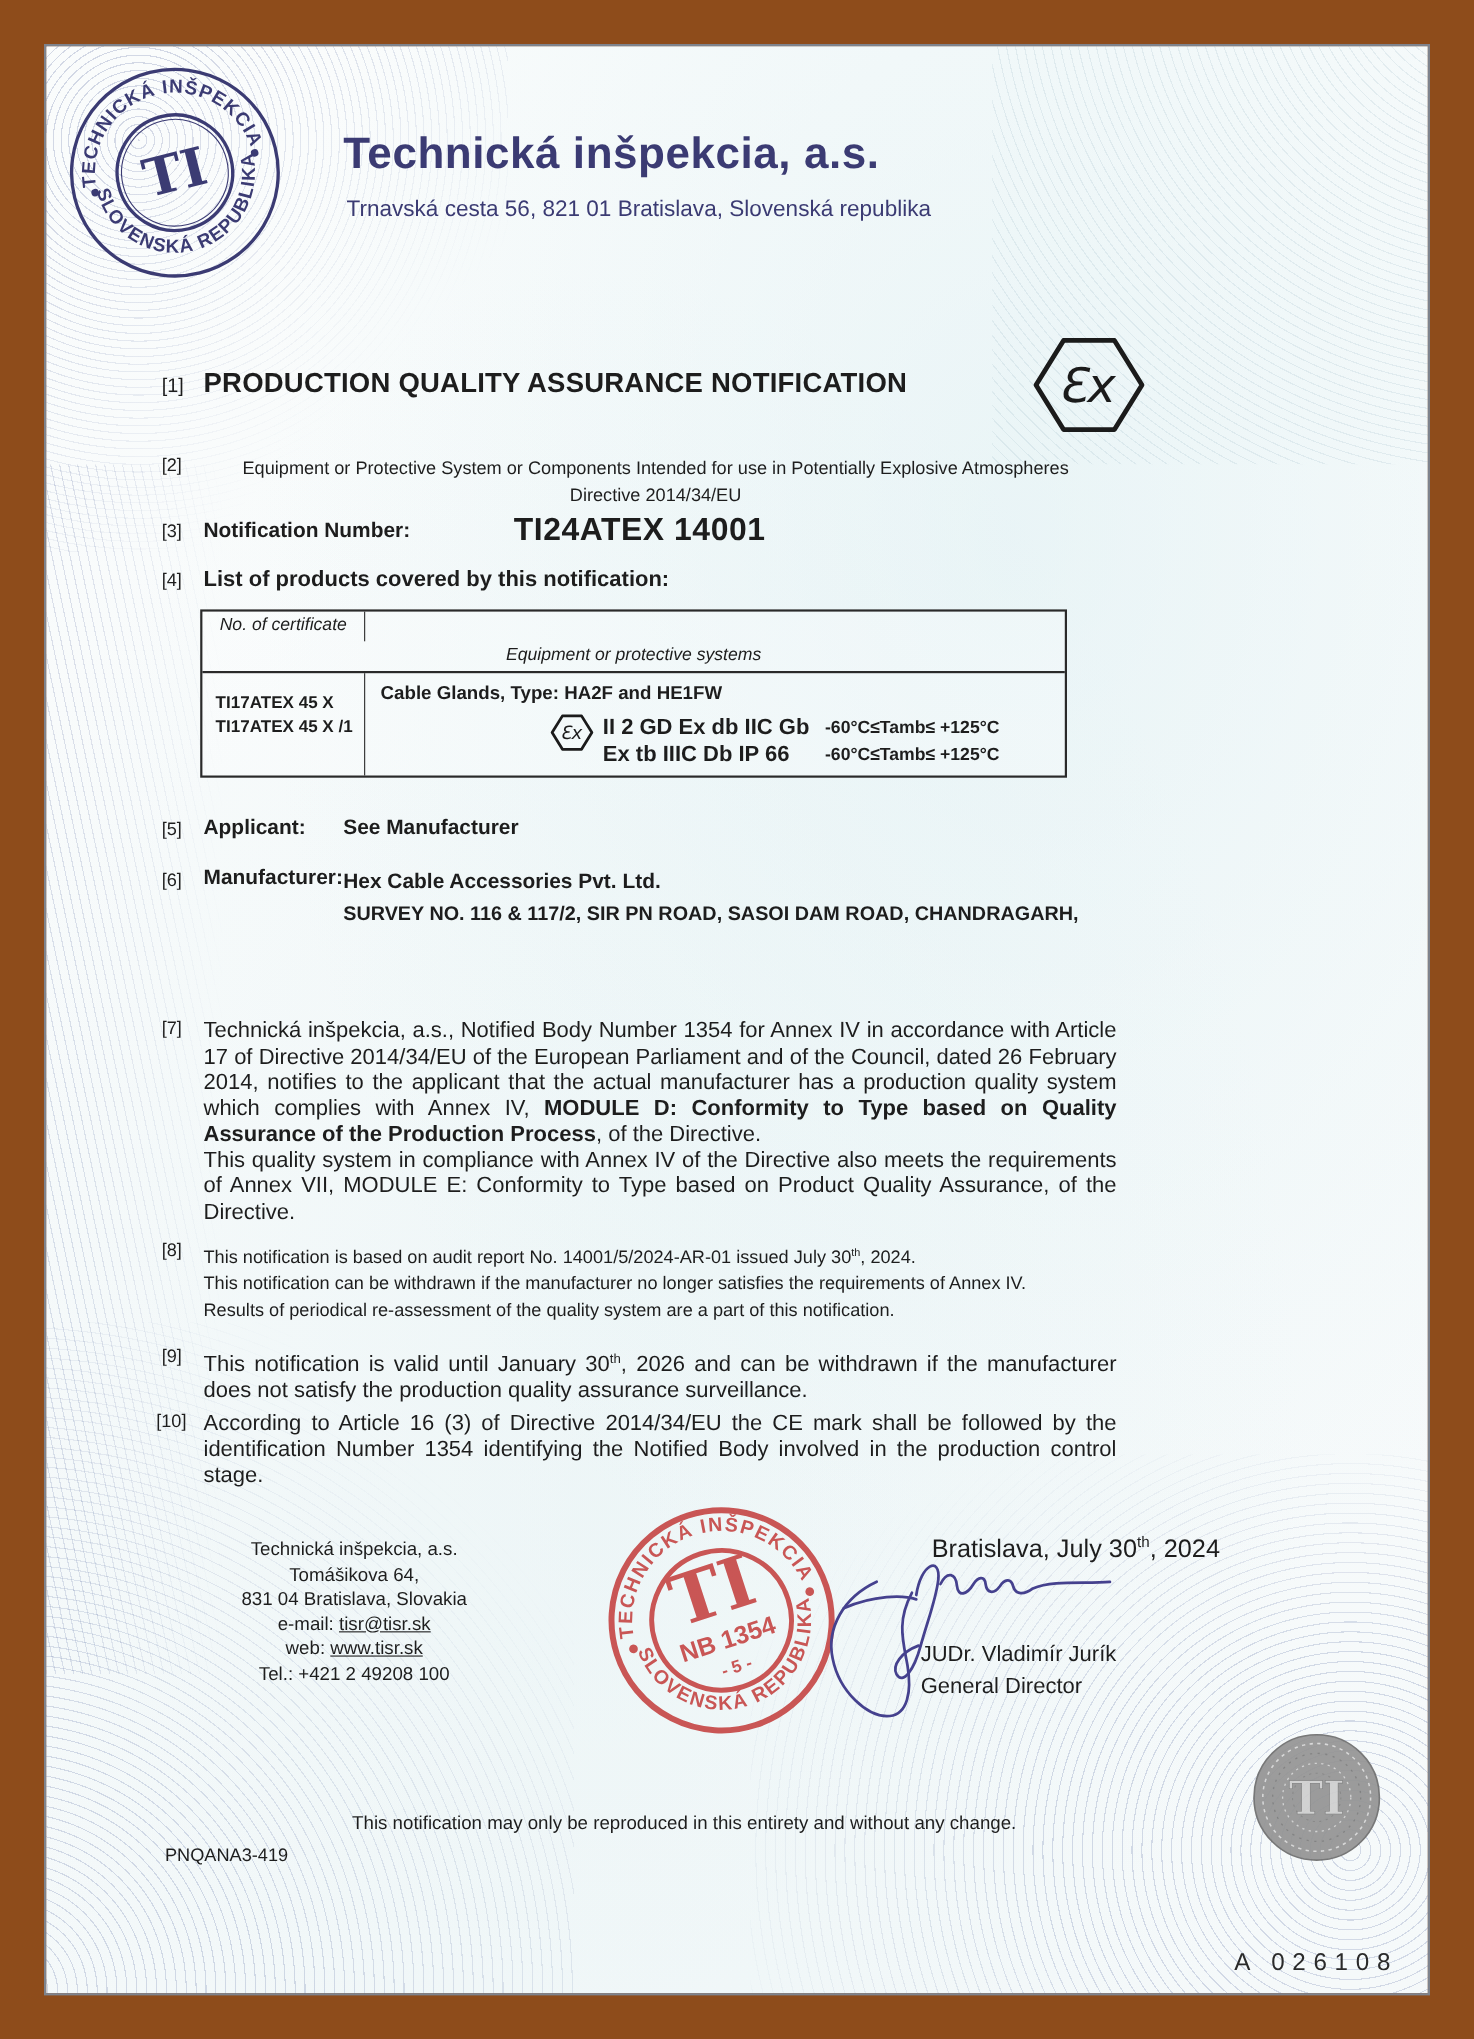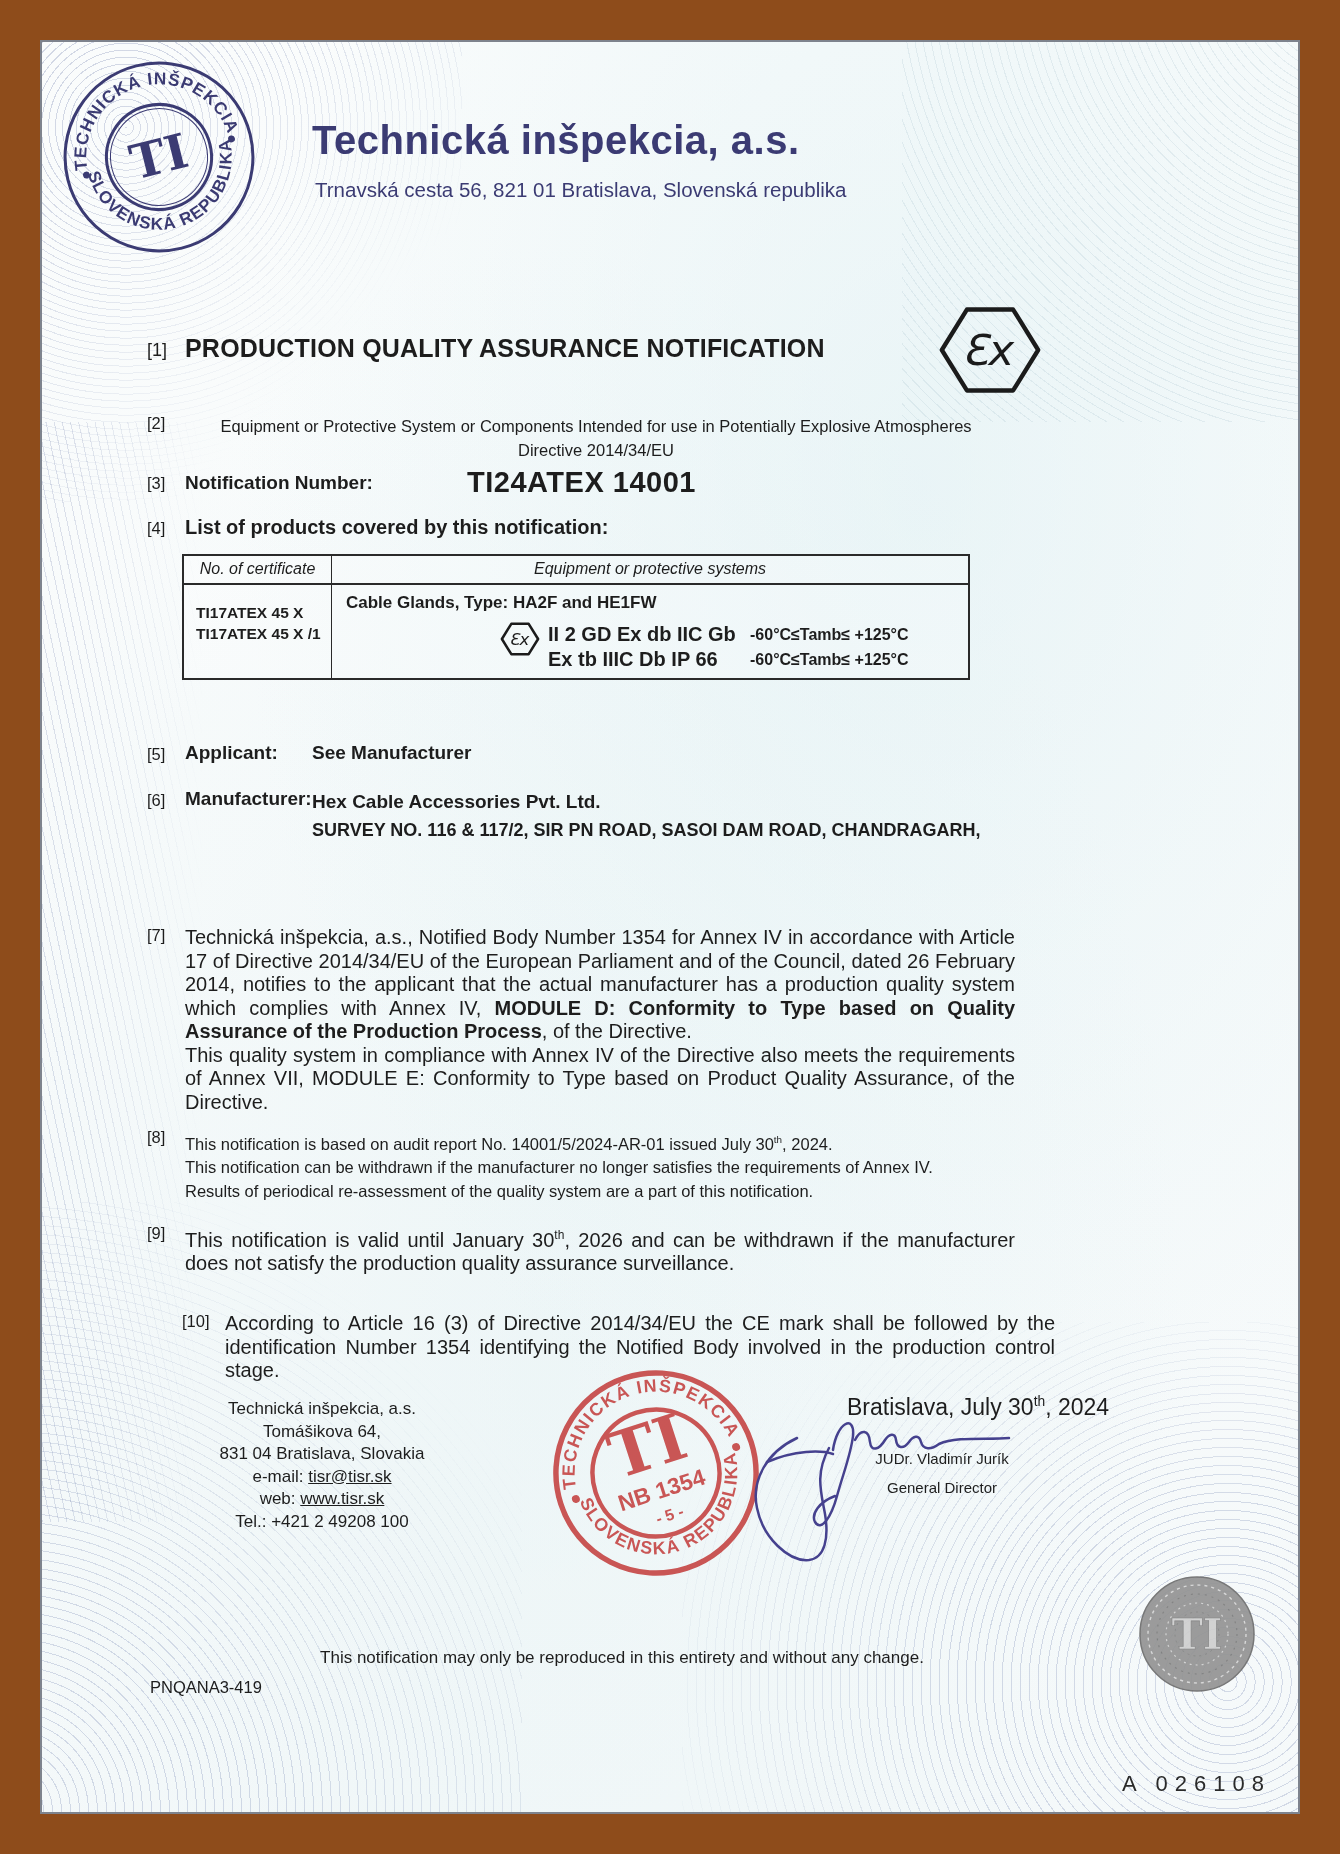--- a/index.html
+++ b/index.html
@@ -53,21 +53,21 @@
   .sec .num{width:38px;flex:none;font-size:16.5px;padding-top:3px;}
   .s1 .title{font-size:25px;font-weight:bold;letter-spacing:.2px;}
   .s1 .num{font-size:18px;padding-top:6px;}
   .exbig{left:895px;top:262px;}
   .s2 .content{width:822px;text-align:center;font-size:16.5px;line-height:24px;}
   .s3 .label{width:282px;font-size:19px;font-weight:bold;padding-top:6px;}
   .s3 .value{font-size:29px;font-weight:bold;letter-spacing:.5px;}
   .s4 .label{font-size:20px;font-weight:bold;text-align:center;}
 
   .tbl{left:140px;top:512px;width:788px;border:2px solid #2a2a2a;box-sizing:border-box;background:rgba(255,255,255,.25);}
-  .tbl .hrow{display:flex;border-bottom:2.5px solid #2a2a2a;}
+  .tbl .hrow{display:flex;border-bottom:2.5px solid #2a2a2a;flex-direction:column;}
   .tbl .hc{font-style:italic;font-size:16px;text-align:center;padding:4px 2px 5px;}
   .tbl .c1{width:148px;flex:none;border-right:1.5px solid #2a2a2a;box-sizing:border-box;}
   .tbl .c2{flex:1;}
   .tbl .brow{display:flex;height:93px;}
   .tbl .certs{padding:17px 0 0 12px;font-size:15.5px;font-weight:bold;line-height:21px;}
   .tbl .equip{padding:8px 0 0 14px;font-size:17px;font-weight:bold;}
   .mark{display:flex;margin-top:9px;align-items:flex-start;}
   .mark .exsm{margin-left:168px;flex:none;}
   .mark .codes{width:190px;font-size:20px;font-weight:bold;line-height:25px;margin-left:8px;}
   .mark .temps{margin-left:12px;font-size:16px;font-weight:bold;line-height:25px;}
@@ -78,21 +78,21 @@
   .s6 .mline2{font-size:18px;font-weight:bold;line-height:28px;}
 
   .para{width:830px;font-size:20px;line-height:23.5px;text-align:justify;}
   .lines{width:830px;font-size:16.5px;line-height:23.5px;}
 
   .issuer{left:150px;top:1356px;width:260px;text-align:center;font-size:17px;line-height:22.5px;}
   .issuer .lk{text-decoration:underline;}
 
   .date-line{left:805px;top:1352px;font-size:23px;}
   .sig-svg{left:695px;top:1368px;}
-  .signer{left:795px;top:1402px;width:210px;text-align:center;font-size:15px;line-height:29px;}
+  .signer{left:795px;top:1448px;width:210px;font-size:20px;line-height:29px;}
 
   .legal{left:0;top:1606px;width:1160px;text-align:center;font-size:17px;}
   .formcode{left:108px;top:1636px;font-size:16.5px;}
   .emboss-svg{left:1095px;top:1532px;opacity:.92;}
   .serial{left:1080px;top:1682px;font-family:Liberation Sans, sans-serif;font-size:22px;letter-spacing:7px;color:#2a2a2a;margin-top:47px;}
 </style>
 </head>
 <body>
 
 <div class="paper">
@@ -218,21 +218,21 @@
     </div>
   </div>
 
   <div class="sec" style="top:1182px;">
     <span class="num" style="padding-top:0;">[9]</span>
     <div class="para">
       <span>This notification is valid until January 30</span><sup>th</sup><span>, 2026 and can be withdrawn if the manufacturer does not satisfy the production quality assurance surveillance.</span>
     </div>
   </div>
 
-  <div class="sec" style="top:1270px;left:100px;margin-left:40px;">
+  <div class="sec" style="top:1241px;left:100px;">
     <span class="num" style="width:43px;padding-top:0;">[10]</span>
     <div class="para">According to Article 16 (3) of Directive 2014/34/EU the CE mark shall be followed by the identification Number 1354 identifying the Notified Body involved in the production control stage.</div>
   </div>
 
   <div class="abs issuer">
     <div>Technická inšpekcia, a.s.</div>
     <div>Tomášikova 64,</div>
     <div>831 04 Bratislava, Slovakia</div>
     <div>
       <span>e-mail: </span><span class="lk">tisr@tisr.sk</span>

